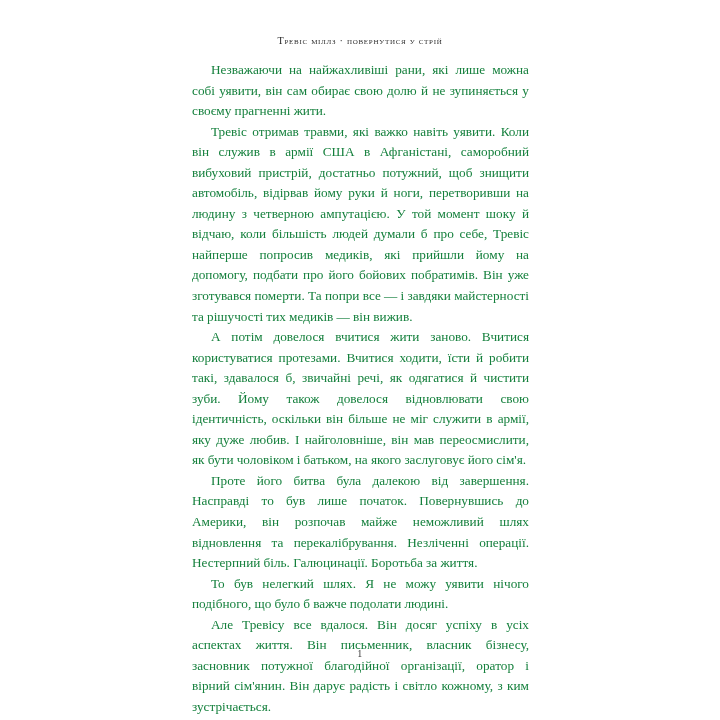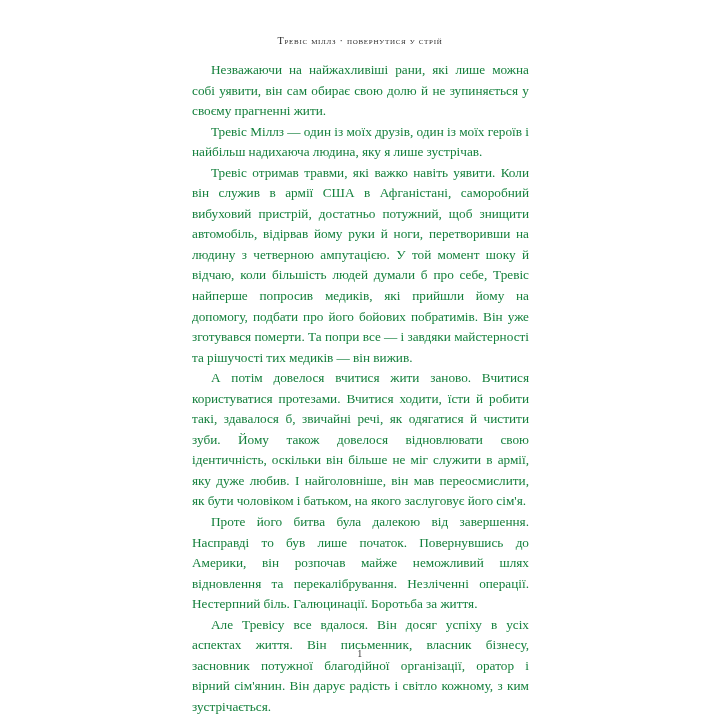--- a/index.html
+++ b/index.html
@@ -76,22 +76,22 @@
 </style>
 </head>
 <body>
 
 <div class="page">
 
   <div class="running-head">Тревіс Міллз · Повернутися у стрій</div>
 
   <div class="text-block">
     <p class="para">Незважаючи на найжахливіші рани, які лише можна собі уявити, він сам обирає свою долю й не зупиняється у своєму прагненні жити.</p>
-    <p class="para">Тревіс Міллз — один із моїх друзів, один із моїх героїв і найбільш надихаюча людина, яку я лише зустрічав.</p>
     <p class="para">Тревіс отримав травми, які важко навіть уявити. Коли він служив в армії США в Афганістані, саморобний вибуховий пристрій, достатньо потужний, щоб знищити автомобіль, відірвав йому руки й ноги, перетворивши на людину з четверною ампутацією. У той момент шоку й відчаю, коли більшість людей думали б про себе, Тревіс найперше попросив медиків, які прийшли йому на допомогу, подбати про його бойових побратимів. Він уже зготувався померти. Та попри все — і завдяки майстерності та рішучості тих медиків — він вижив.</p>
     <p class="para">А потім довелося вчитися жити заново. Вчитися користуватися протезами. Вчитися ходити, їсти й робити такі, здавалося б, звичайні речі, як одягатися й чистити зуби. Йому також довелося відновлювати свою ідентичність, оскільки він більше не міг служити в армії, яку дуже любив. І найголовніше, він мав переосмислити, як бути чоловіком і батьком, на якого заслуговує його сім'я.</p>
     <p class="para">Проте його битва була далекою від завершення. Насправді то був лише початок. Повернувшись до Америки, він розпочав майже неможливий шлях відновлення та перекалібрування. Незліченні операції. Нестерпний біль. Галюцинації. Боротьба за життя.</p>
+    <p class="para">То був нелегкий шлях. Я не можу уявити нічого подібного, що було б важче подолати людині.</p>
     <p class="para">Але Тревісу все вдалося. Він досяг успіху в усіх аспектах життя. Він письменник, власник бізнесу, засновник потужної благодійної організації, оратор і вірний сім'янин. Він дарує радість і світло кожному, з ким зустрічається.</p>
   </div>
 
   <div class="folio">1</div>
 
 </div>
 
 </body></html>

